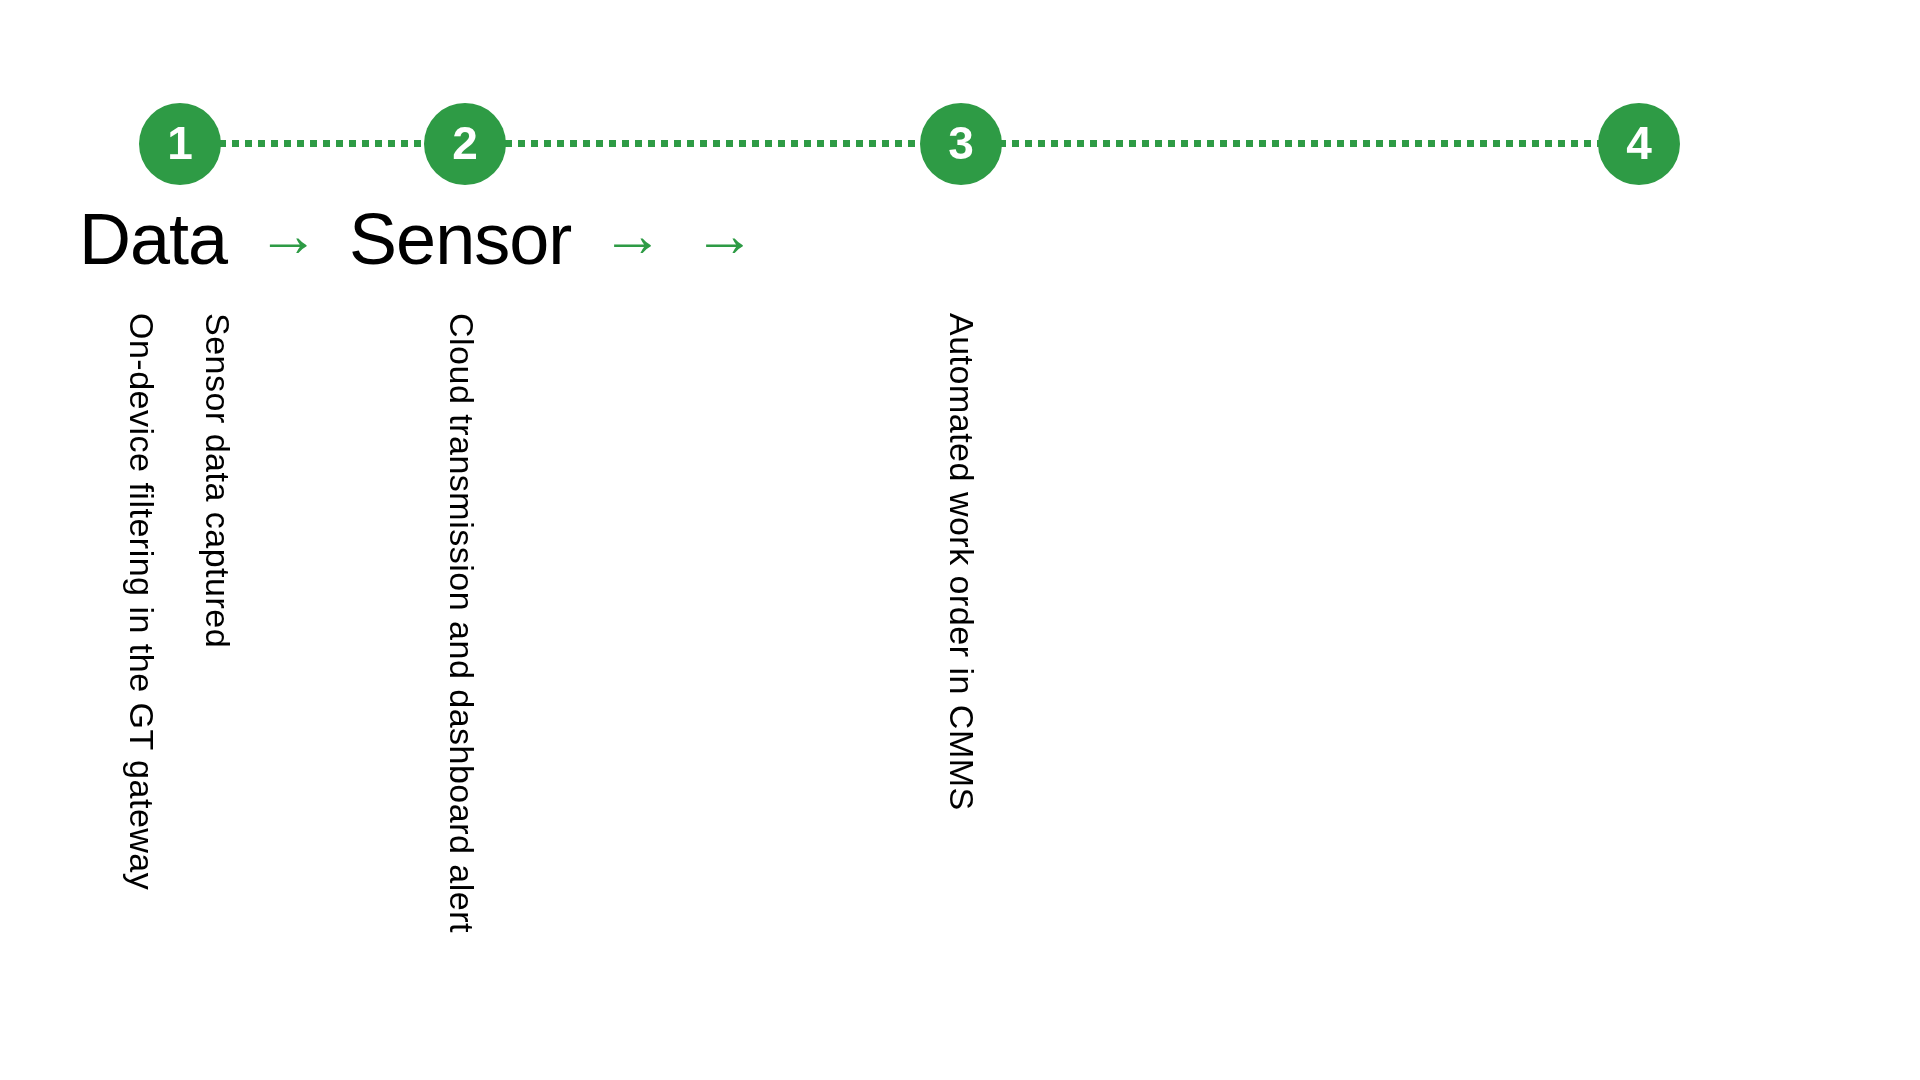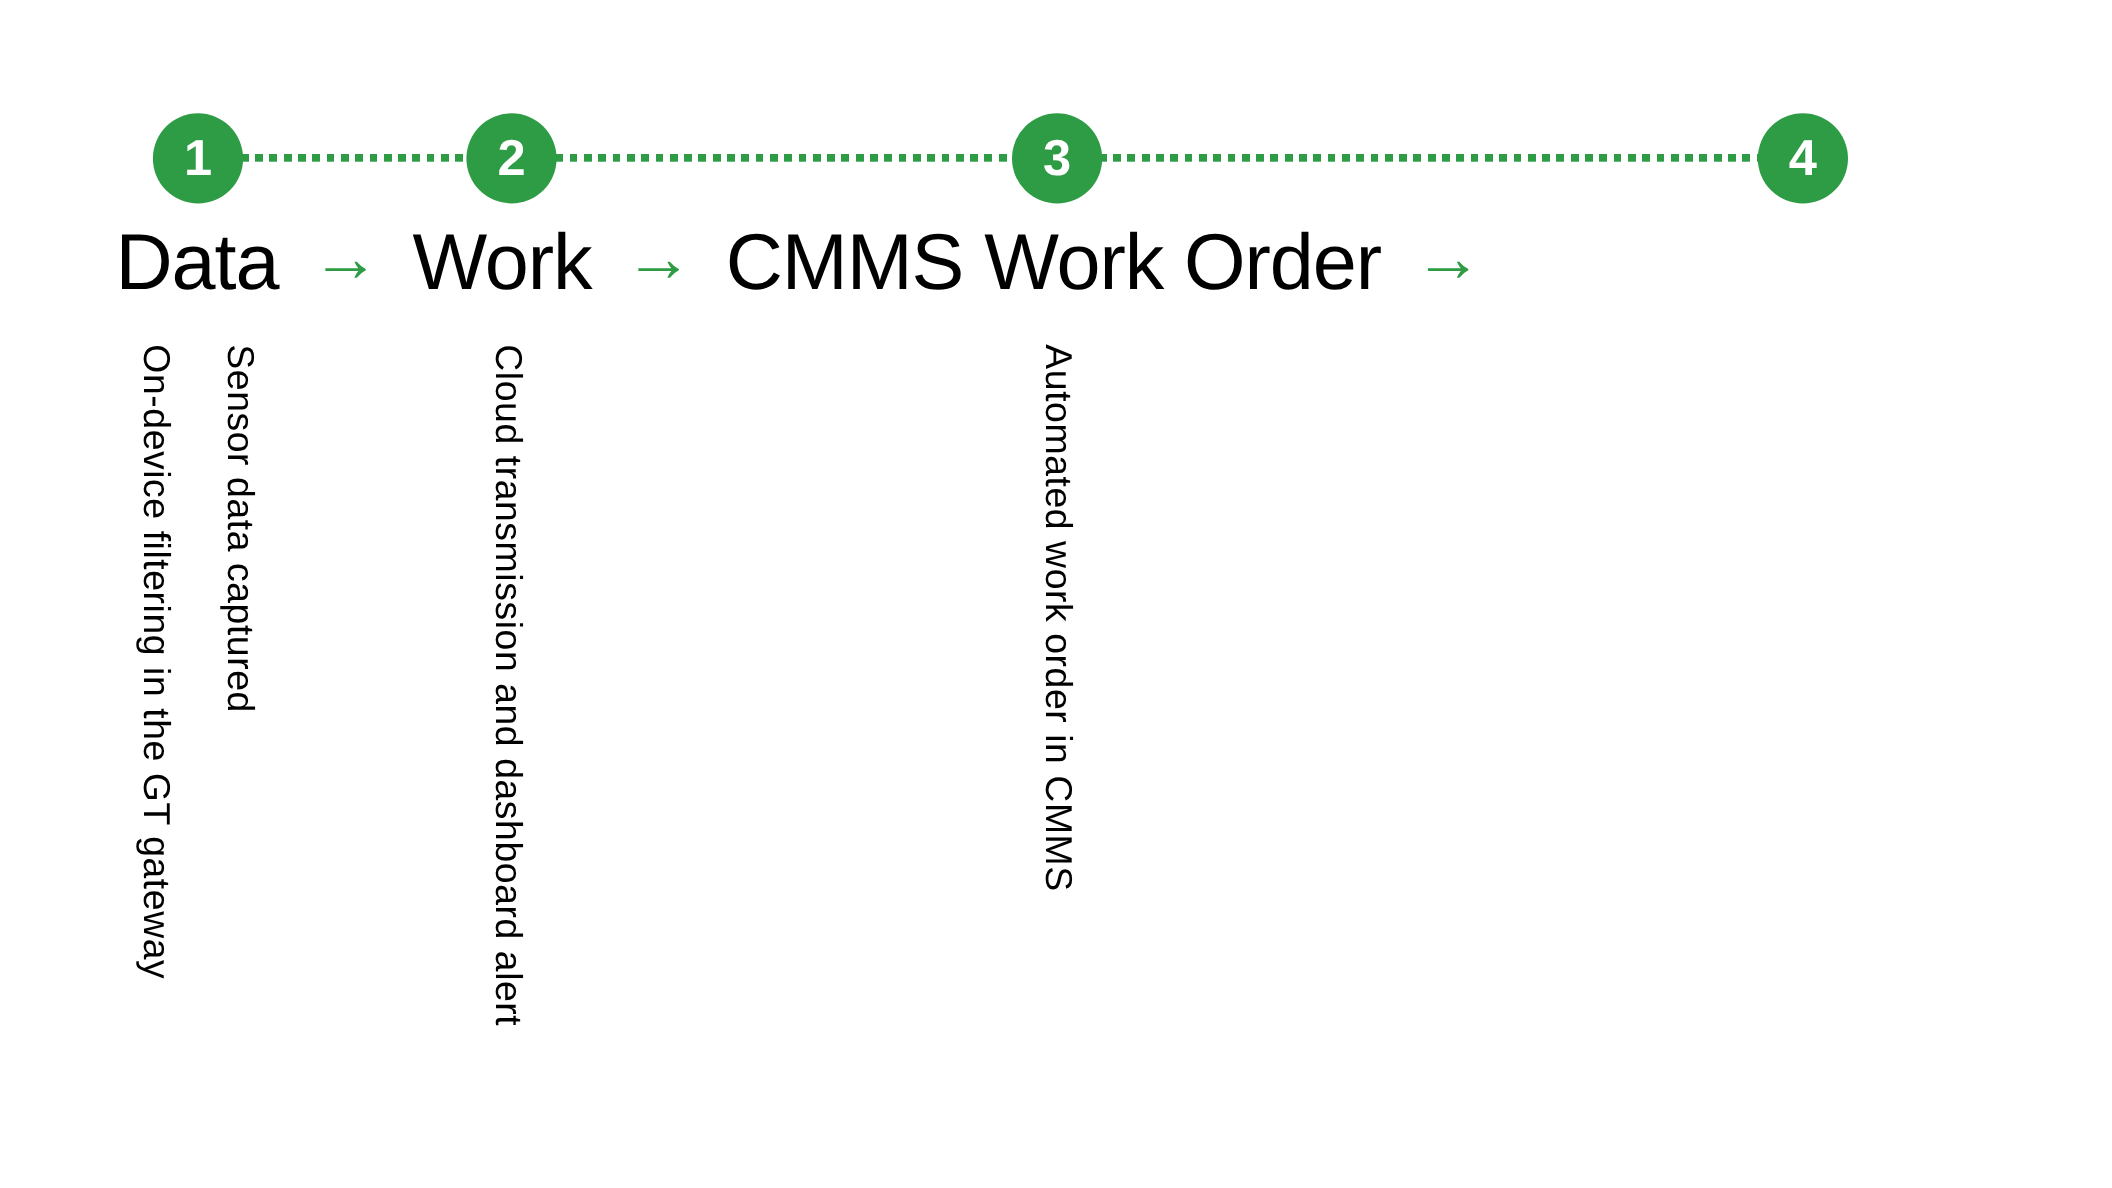--- a/index.html
+++ b/index.html
@@ -53,21 +53,21 @@
     transform: translateY(-1px);
   }
   .badge.b1 { left: 139px; }
   .badge.b2 { left: 424px; }
   .badge.b3 { left: 920px; }
   .badge.b4 { left: 1598px; }
 
   
   .heading {
     position: absolute;
-    left: 105px;
+    left: 79px;
     top: 203px;
     display: flex;
     align-items: center;
     gap: 30px;
     white-space: nowrap;
   }
   .heading .step-label {
     font-size: 72px;
     line-height: 1;
     letter-spacing: -1px;
@@ -114,23 +114,22 @@
   <div class="badge b3">
     <span>3</span>
   </div>
   <div class="badge b4">
     <span>4</span>
   </div>
 
   <div class="heading">
     <span class="step-label">Data</span>
     <span class="flow-arrow">→</span>
-    <span class="step-label">Work</span>
+    <span class="step-label">Sensor</span>
     <span class="flow-arrow">→</span>
-    <span class="step-label">CMMS Work Order</span>
     <span class="flow-arrow">→</span>
   </div>
 
   <div class="detail d1a">Sensor data captured</div>
   <div class="detail d1b">On-device filtering in the GT gateway</div>
   <div class="detail d2">Cloud transmission and dashboard alert</div>
   <div class="detail d3">Automated work order in CMMS</div>
 
 </div>
 

